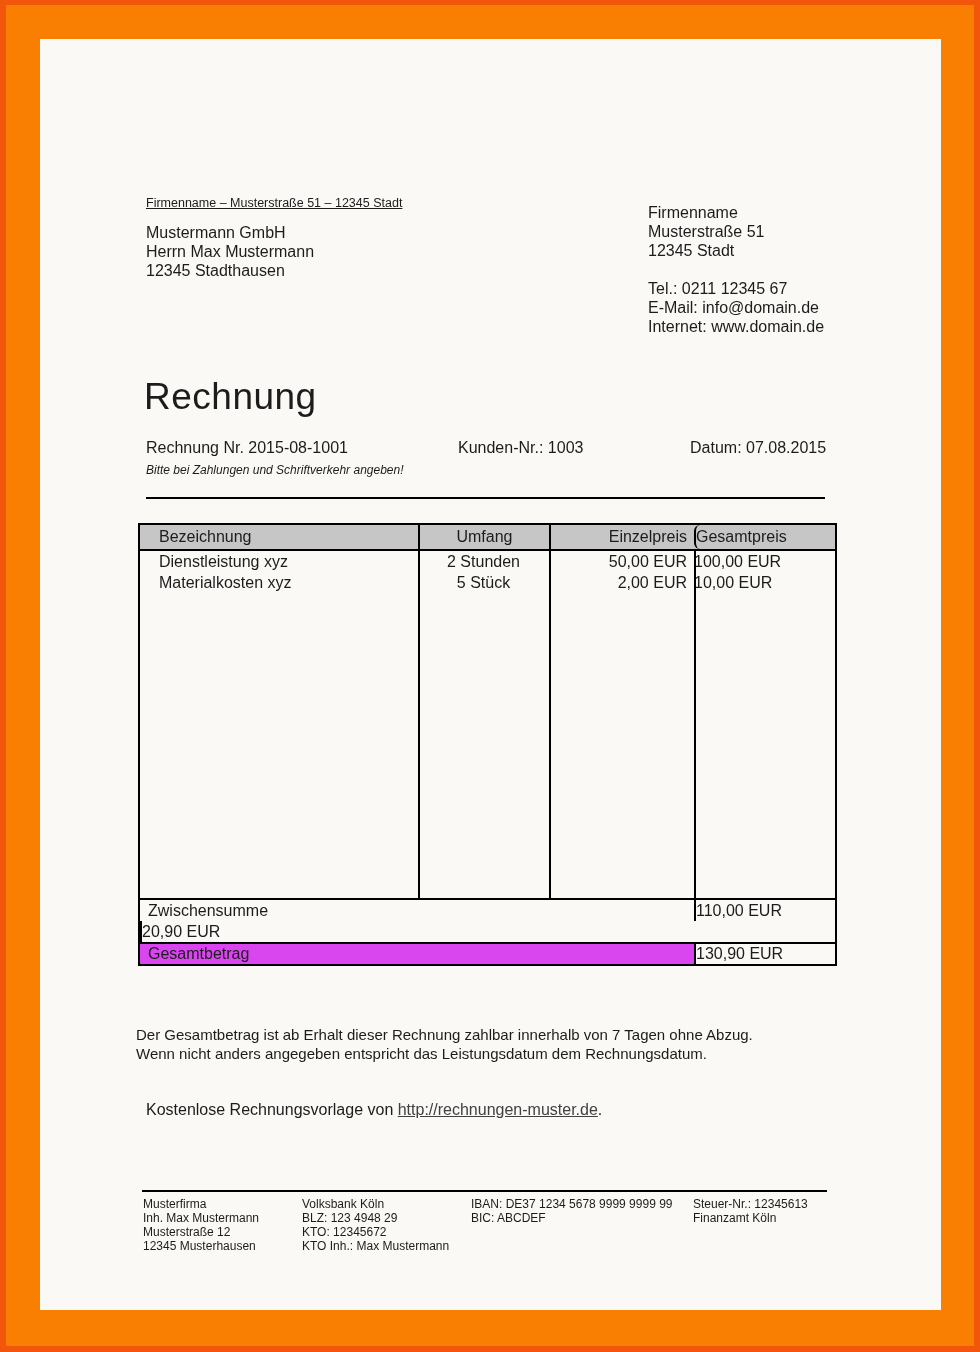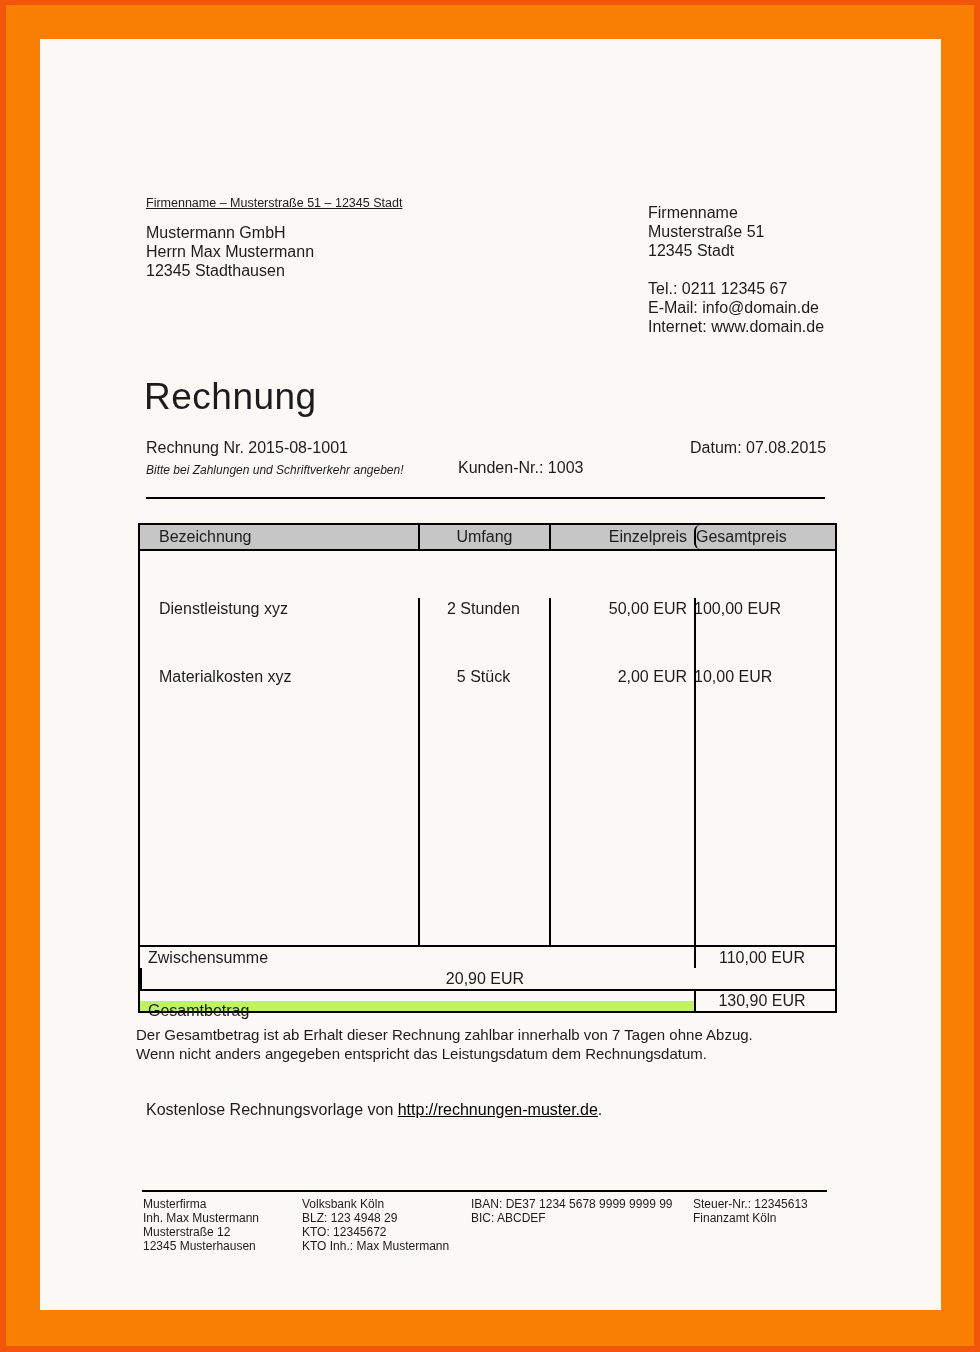--- a/index.html
+++ b/index.html
@@ -8,46 +8,46 @@
   .frame{position:absolute;left:6px;top:5px;right:6px;bottom:6px;background:#f87f01;}
   .paper{position:absolute;left:40px;top:39px;width:901px;height:1271px;background:#faf9f6;}
   .abs{position:absolute;}
   .sender-line{left:106px;top:157px;font-size:12.5px;text-decoration:underline;}
   .recipient{left:106px;top:184px;font-size:16px;line-height:19px;}
   .company-address{left:608px;top:164px;font-size:16px;line-height:19px;}
   .company-contact{left:608px;top:240px;font-size:16px;line-height:19px;}
   .doc-title{left:104px;top:337px;font-size:37px;letter-spacing:0.5px;}
   .meta-row{left:0;top:400px;width:901px;font-size:16px;}
   .meta-invoice{position:absolute;left:106px;top:0;}
-  .meta-customer{position:absolute;left:418px;top:0;margin-top:20px;}
+  .meta-customer{position:absolute;left:418px;top:0;}
   .meta-date{position:absolute;left:650px;top:0;}
   .meta-note{left:106px;top:424px;font-size:12px;font-style:italic;}
   .rule-top{left:106px;top:458px;width:679px;height:2px;background:#000;}
   .invtable{left:98px;top:484px;width:699px;border:2px solid #000;font-size:16px;box-sizing:border-box;background:#faf9f6;}
   .thead{display:flex;height:24px;line-height:24px;background:#c6c6c6;border-bottom:2px solid #000;}
   .th,.td{box-sizing:border-box;overflow:hidden;white-space:nowrap;}
   .c1{width:278px;padding-left:19px;}
   .c2{width:131px;text-align:center;}
   .c3{width:145px;text-align:right;padding-right:7px;}
   .c4{flex:1;text-align:left;padding-right:7px;border-radius:6px;}
   .bl{border-left:2px solid #000;}
   .tbody{position:relative;height:347px;}
   .vline{position:absolute;top:0;bottom:0;width:2px;background:#000;}
   .v1{left:278px;}.v2{left:409px;}.v3{left:554px;}
-  .tr{display:flex;height:21px;line-height:21px;margin-top:47px;}
+  .tr{display:flex;height:21px;line-height:21px;}
   .tr:first-child{margin-top:2px;}
   .totals{border-top:2px solid #000;}
   .trow{display:flex;height:21px;line-height:21px;}
   .tlabel{width:554px;padding-left:8px;box-sizing:border-box;}
-  .tamount{flex:1;text-align:center;padding-right:7px;border-left:2px solid #000;box-sizing:border-box;}
+  .tamount{flex:1;text-align:left;padding-right:7px;border-left:2px solid #000;box-sizing:border-box;}
   .grand{border-top:2px solid #000;height:20px;line-height:20px;}
-  .grand .tlabel{background:#bef264;margin-top:10px;}
+  .grand .tlabel{background:#d946ef;}
   .terms{left:96px;top:986px;width:672px;font-size:15px;line-height:19px;}
   .source-line{left:106px;top:1062px;font-size:16px;}
-  .source-link{color:#000000;text-decoration:underline;cursor:pointer;}
+  .source-link{color:#404040;text-decoration:underline;cursor:pointer;}
   .rule-footer{left:102px;top:1151px;width:685px;height:2px;background:#000;}
   .footer{left:0;top:1158px;width:901px;font-size:12px;line-height:14px;}
   .fcol{position:absolute;top:0;white-space:nowrap;}
   .fc1{left:103px;}.fc2{left:262px;}.fc3{left:431px;}.fc4{left:653px;}
 </style>
 </head>
 <body>
 
 <div class="canvas">
   <div class="frame"></div>

